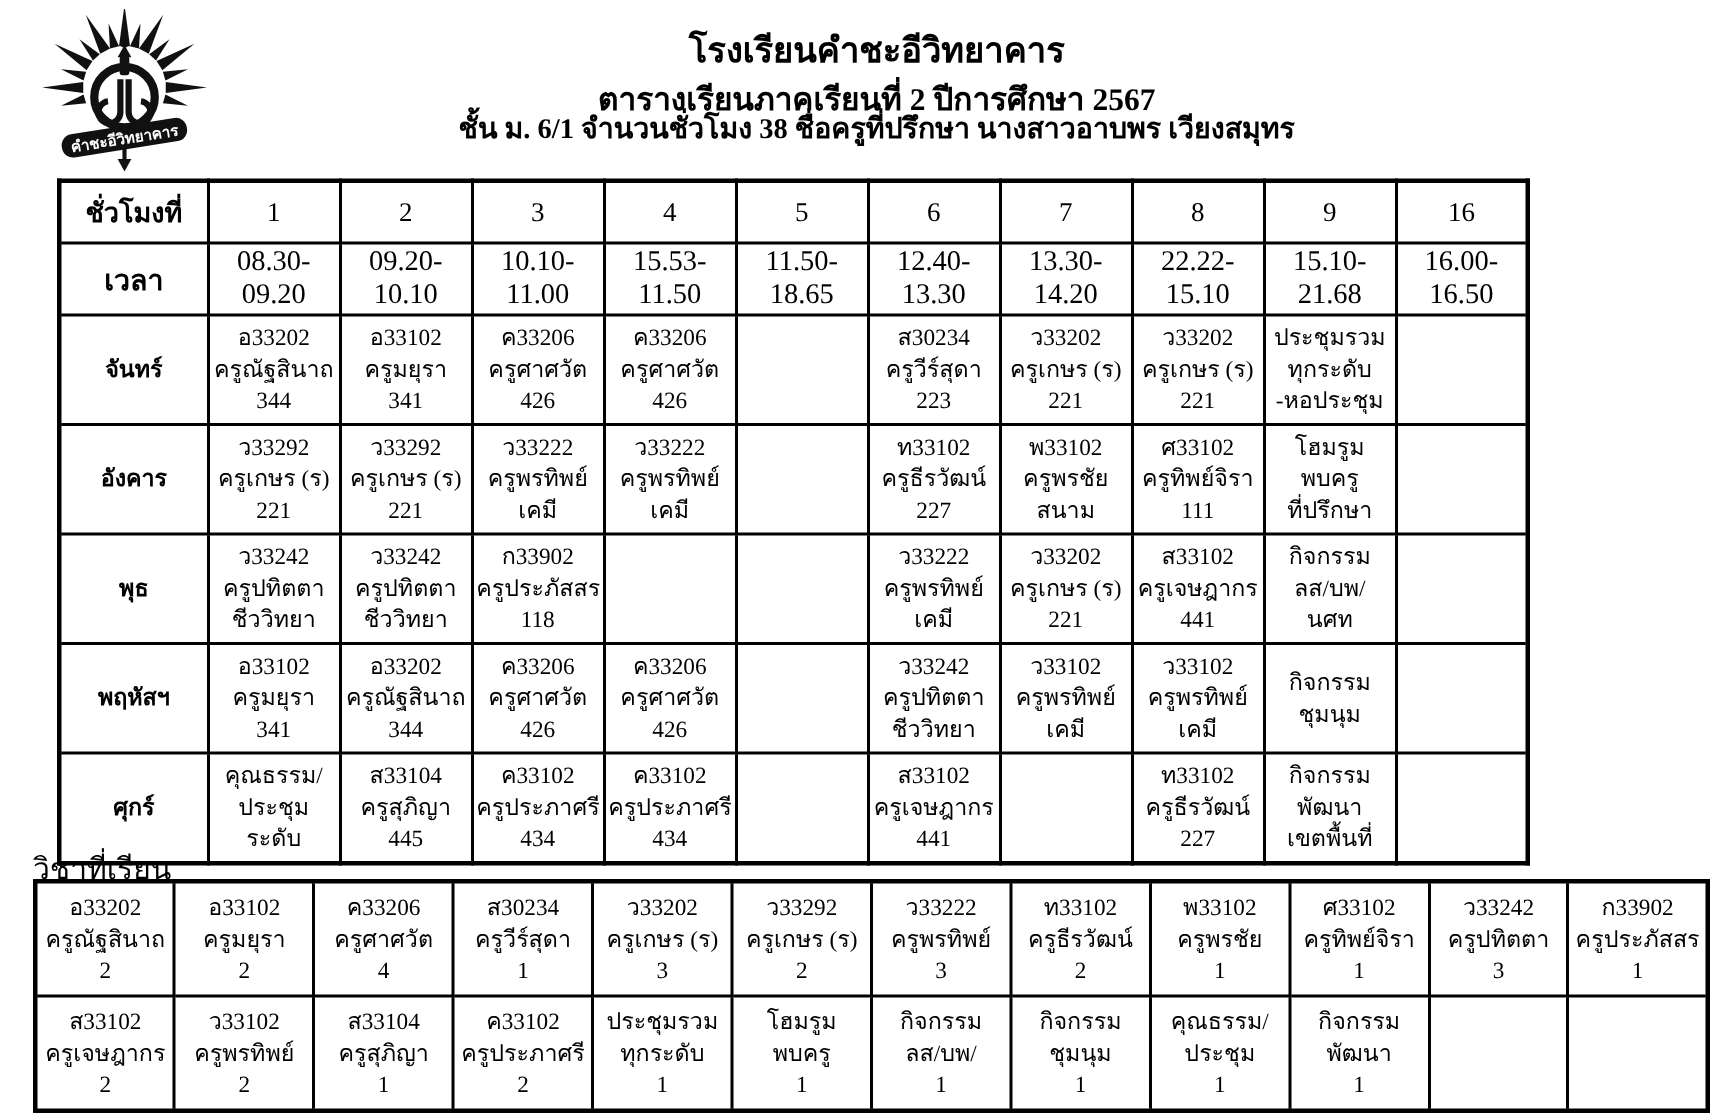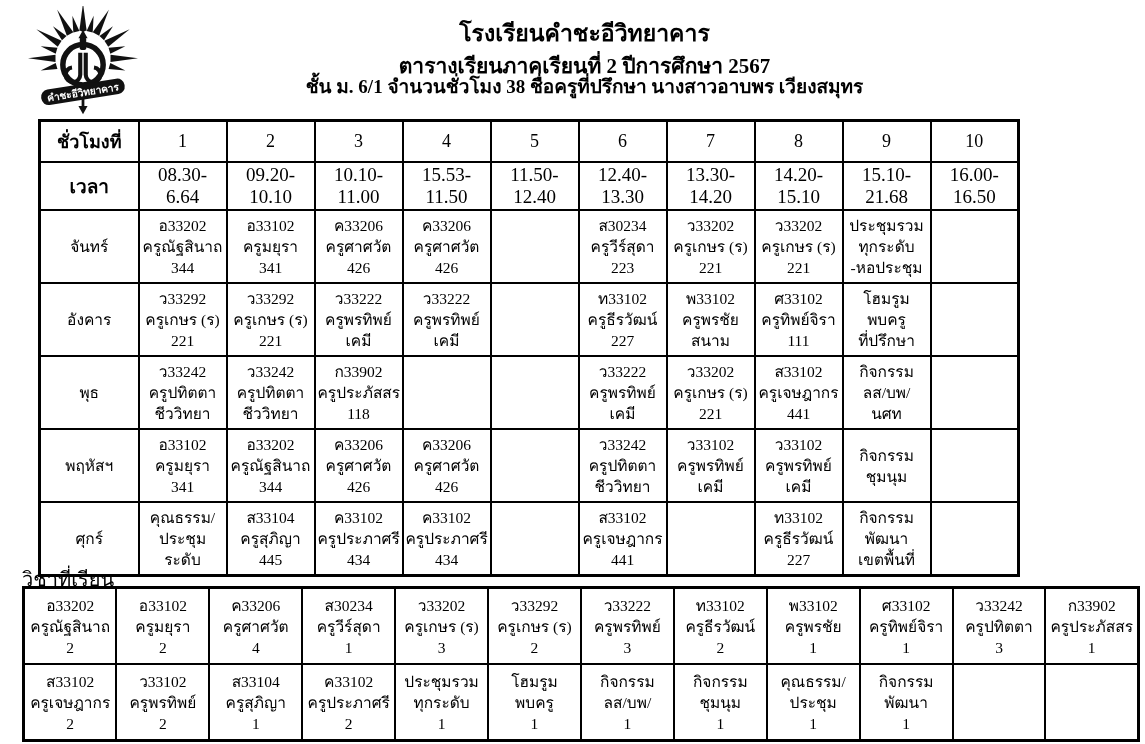--- a/index.html
+++ b/index.html
@@ -15,21 +15,21 @@
   .title-2{font-size:21px;margin-top:11px;}
   .title-3{font-size:19px;margin-top:0;}
   
   table{border-collapse:collapse;table-layout:fixed;}
   td,th{border:2px solid #000;text-align:center;vertical-align:middle;padding:1px 2px;overflow:hidden;}
   .main-table{position:absolute;left:38px;top:119px;width:982px;border:3px solid #000;}
   .main-table .row-head td{height:37px;font-size:18px;}
   .main-table .row-time td{height:34px;font-size:19px;}
   .main-table .row-day td{height:69px;font-size:15.5px;line-height:21px;}
   .corner,.time-label{font-weight:bold;font-size:18px;}
-  .day-label{font-weight:normal;font-size:20px;}
+  .day-label{font-weight:bold;font-size:20px;}
   .main-table .row-day td div{white-space:nowrap;}
   
   .sub-label{position:absolute;left:22px;top:563px;font-size:20px;}
   .sub-table{position:absolute;left:22px;top:586px;width:1118px;border:3px solid #000;}
   .sub-table td{height:72px;font-size:15.5px;line-height:21px;}
 </style>
 </head>
 <body>
 
 <div class="page">
@@ -122,50 +122,50 @@
           <td>
             <div>7</div>
           </td>
           <td>
             <div>8</div>
           </td>
           <td>
             <div>9</div>
           </td>
           <td>
-            <div>10</div>
+            <div>16</div>
           </td>
         </tr>
         <tr class="row-time">
           <td class="time-label">
             <div>เวลา</div>
           </td>
           <td>
-            <div>08.30-6.64</div>
+            <div>08.30-09.20</div>
           </td>
           <td>
             <div>09.20-10.10</div>
           </td>
           <td>
             <div>10.10-11.00</div>
           </td>
           <td>
             <div>15.53-11.50</div>
           </td>
           <td>
-            <div>11.50-12.40</div>
+            <div>11.50-18.65</div>
           </td>
           <td>
             <div>12.40-13.30</div>
           </td>
           <td>
             <div>13.30-14.20</div>
           </td>
           <td>
-            <div>14.20-15.10</div>
+            <div>22.22-15.10</div>
           </td>
           <td>
             <div>15.10-21.68</div>
           </td>
           <td>
             <div>16.00-16.50</div>
           </td>
         </tr>
         <tr class="row-day">
           <td class="day-label">

